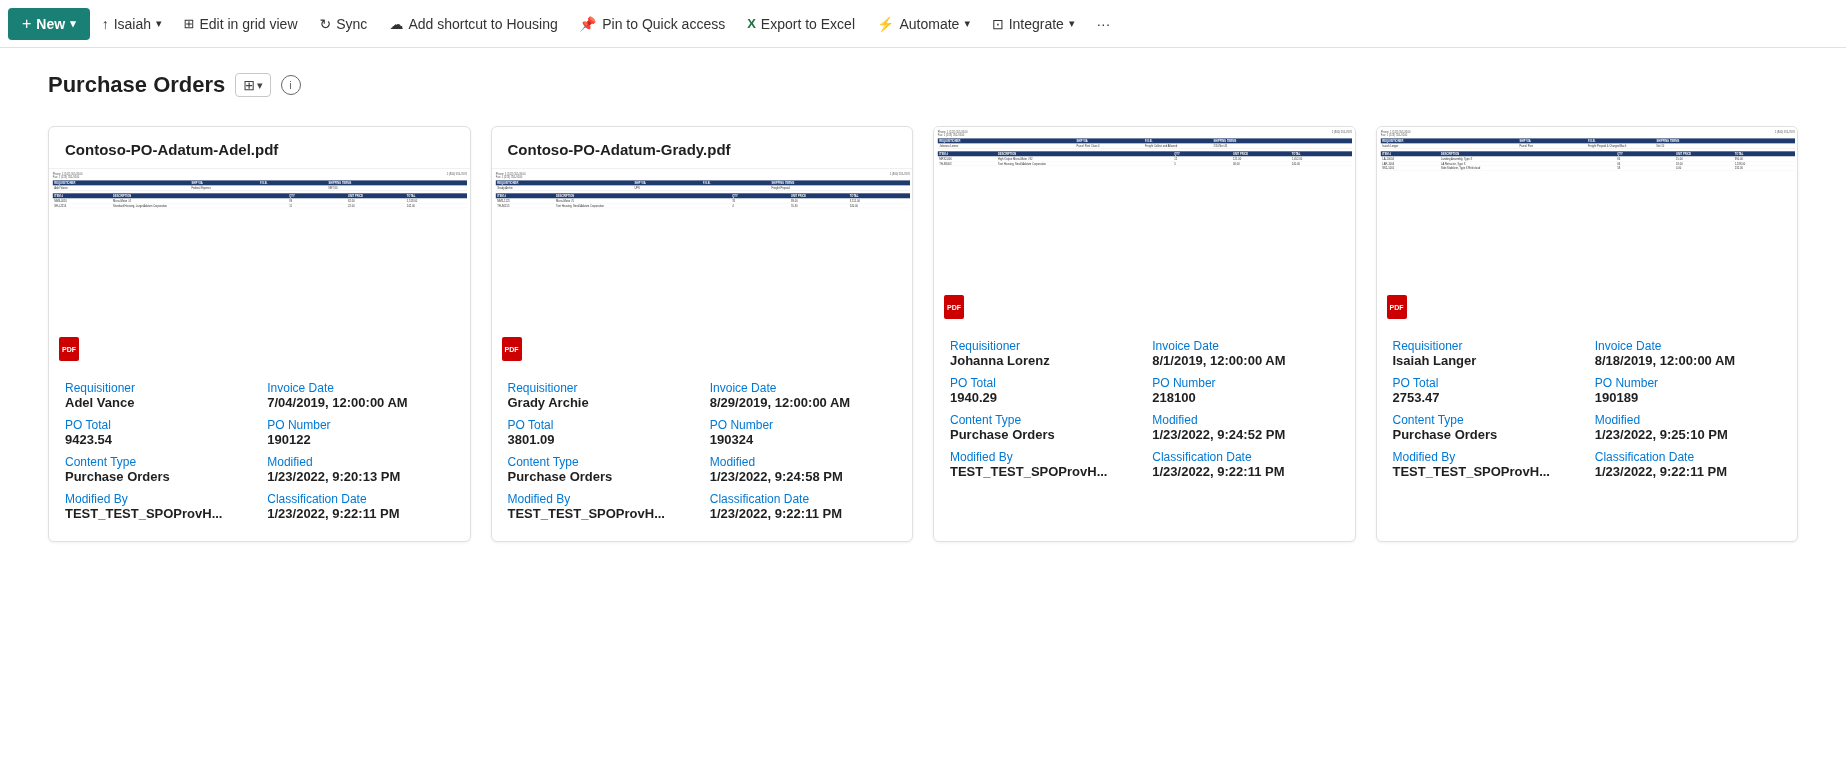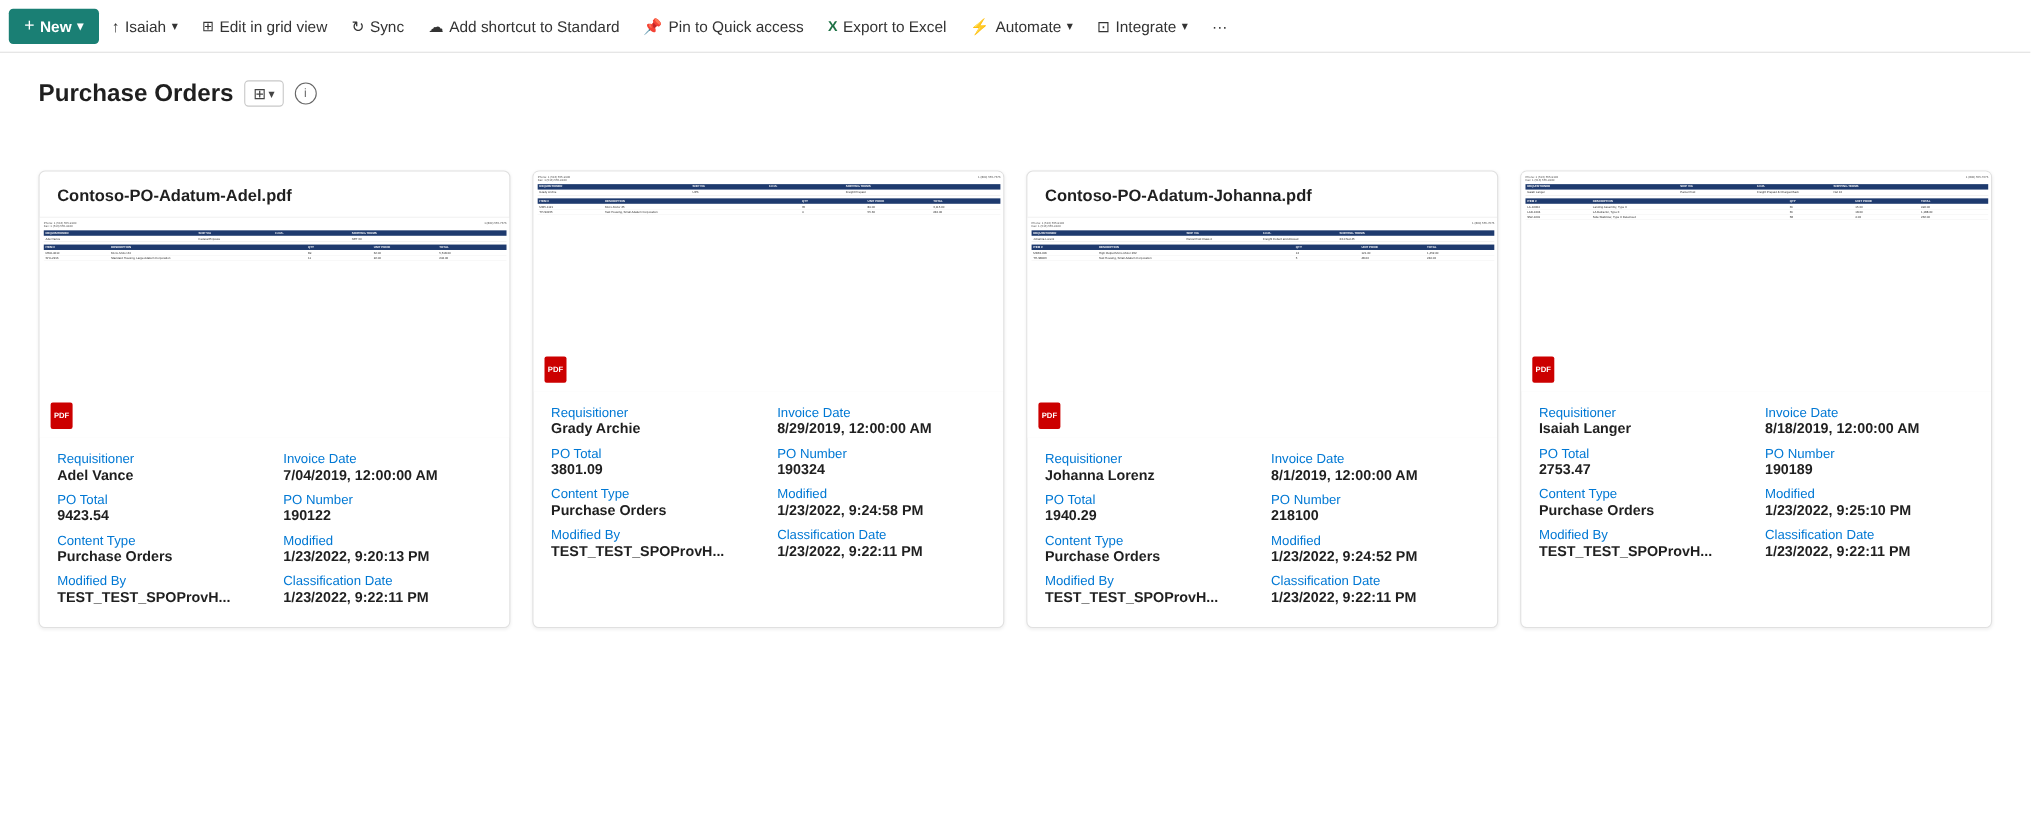--- a/index.html
+++ b/index.html
@@ -31,21 +31,21 @@
     .toolbar-btn.new-btn {
       background: #1a7f74;
       color: #fff;
       font-weight: 600;
       border-radius: 4px;
       padding: 7px 14px;
     }
     .chevron-icon { font-size: 11px; }
 
     
-    .page-content { padding: 24px 35px; }
+    .page-content { padding: 24px 48px; }
     .page-header {
       display: flex;
       align-items: center;
       gap: 10px;
       margin-bottom: 28px;
     }
     .page-title {
       font-size: 22px;
       font-weight: 600;
       color: #1f1f1f;
@@ -78,21 +78,20 @@
       display: grid;
       grid-template-columns: repeat(4, 1fr);
       gap: 20px;
     }
     .card {
       border: 1px solid #e0e0e0;
       border-radius: 6px;
       background: #fff;
       overflow: hidden;
       box-shadow: 0 1px 3px rgba(0,0,0,0.06);
-      margin-top: 29px;
     }
     .card-title {
       padding: 14px 16px 10px;
       font-size: 15px;
       font-weight: 600;
       color: #1f1f1f;
       border-bottom: 1px solid #f0f0f0;
     }
     .card-preview {
       height: 200px;
@@ -202,21 +201,21 @@
     <span>Edit in grid view</span>
   </button>
 
   <button class="toolbar-btn">
     <span>↻</span>
     <span>Sync</span>
   </button>
 
   <button class="toolbar-btn">
     <span>☁</span>
-    <span>Add shortcut to Standard</span>
+    <span>Add shortcut to Housing</span>
   </button>
 
   <button class="toolbar-btn">
     <span>📌</span>
     <span>Pin to Quick access</span>
   </button>
 
   <button class="toolbar-btn">
     <span style="color:#1e7145;font-weight:bold;font-size:13px;">X</span>
     <span>Export to Excel</span>
@@ -334,20 +333,21 @@
               <div class="meta-value">TEST_TEST_SPOProvH...</div>
             </div>
             <div>
               <div class="meta-label">Classification Date</div>
               <div class="meta-value">1/23/2022, 9:22:11 PM</div>
             </div>
           </div>
         </div>
       </div>
       <div class="card">
+        <div class="card-title">Contoso-PO-Adatum-Grady.pdf</div>
         <div class="card-preview">
           <div class="po-doc">
             <div class="po-header-row">
               <span>Phone: 1 (513) 555-9100<br>Fax: 1 (513) 555-9100</span>
               <span>1 (800) 555-7676</span>
             </div>
             <div class="po-blue-header">
               <span>REQUISITIONER</span>
               <span>SHIP VIA</span>
               <span>F.O.B.</span>
@@ -405,107 +405,20 @@
             </div>
           </div>
           <div class="meta-row">
             <div>
               <div class="meta-label">Content Type</div>
               <div class="meta-value">Purchase Orders</div>
             </div>
             <div>
               <div class="meta-label">Modified</div>
               <div class="meta-value">1/23/2022, 9:24:58 PM</div>
-            </div>
-          </div>
-          <div class="meta-row">
-            <div>
-              <div class="meta-label">Modified By</div>
-              <div class="meta-value">TEST_TEST_SPOProvH...</div>
-            </div>
-            <div>
-              <div class="meta-label">Classification Date</div>
-              <div class="meta-value">1/23/2022, 9:22:11 PM</div>
-            </div>
-          </div>
-        </div>
-      </div>
-      <div class="card">
-        <div class="card-title">Contoso-PO-Adatum-Johanna.pdf</div>
-        <div class="card-preview">
-          <div class="po-doc">
-            <div class="po-header-row">
-              <span>Phone: 1 (513) 555-9100<br>Fax: 1 (513) 555-9100</span>
-              <span>1 (800) 555-7676</span>
-            </div>
-            <div class="po-blue-header">
-              <span>REQUISITIONER</span>
-              <span>SHIP VIA</span>
-              <span>F.O.B.</span>
-              <span>SHIPPING TERMS</span>
-            </div>
-            <div style="display: grid; grid-template-columns: 2fr 1fr 1fr 2fr; padding: 3px 4px; font-size: 7px; border-bottom: 1px solid rgb(221, 221, 221); margin-bottom: 6px;">
-              <span>Johanna Lorenz</span>
-              <span>Parcel Post Class 4</span>
-              <span>Freight Collect and Allowed</span>
-              <span>2/10 Net 45</span>
-            </div>
-            <div class="po-blue-row">
-              <span>ITEM #</span>
-              <span>DESCRIPTION</span>
-              <span>QTY</span>
-              <span>UNIT PRICE</span>
-              <span>TOTAL</span>
-            </div>
-            <div class="po-data-row">
-              <span>MR32-006</span>
-              <span>High Output Micro-Motor #32</span>
-              <span>12</span>
-              <span>121.00</span>
-              <span>1,452.00</span>
-            </div>
-            <div class="po-data-row">
-              <span>TH-S8003</span>
-              <span>Test Housing, Small Adatum Corporation</span>
-              <span>5</span>
-              <span>48.00</span>
-              <span>240.00</span>
-            </div>
-          </div>
-          <div class="pdf-icon">PDF</div>
-        </div>
-        <div class="card-meta">
-          <div class="meta-row">
-            <div>
-              <div class="meta-label">Requisitioner</div>
-              <div class="meta-value">Johanna Lorenz</div>
-            </div>
-            <div>
-              <div class="meta-label">Invoice Date</div>
-              <div class="meta-value">8/1/2019, 12:00:00 AM</div>
-            </div>
-          </div>
-          <div class="meta-row">
-            <div>
-              <div class="meta-label">PO Total</div>
-              <div class="meta-value">1940.29</div>
-            </div>
-            <div>
-              <div class="meta-label">PO Number</div>
-              <div class="meta-value">218100</div>
-            </div>
-          </div>
-          <div class="meta-row">
-            <div>
-              <div class="meta-label">Content Type</div>
-              <div class="meta-value">Purchase Orders</div>
-            </div>
-            <div>
-              <div class="meta-label">Modified</div>
-              <div class="meta-value">1/23/2022, 9:24:52 PM</div>
             </div>
           </div>
           <div class="meta-row">
             <div>
               <div class="meta-label">Modified By</div>
               <div class="meta-value">TEST_TEST_SPOProvH...</div>
             </div>
             <div>
               <div class="meta-label">Classification Date</div>
               <div class="meta-value">1/23/2022, 9:22:11 PM</div>
@@ -520,33 +433,119 @@
               <span>Phone: 1 (513) 555-9100<br>Fax: 1 (513) 555-9100</span>
               <span>1 (800) 555-7676</span>
             </div>
             <div class="po-blue-header">
               <span>REQUISITIONER</span>
               <span>SHIP VIA</span>
               <span>F.O.B.</span>
               <span>SHIPPING TERMS</span>
             </div>
             <div style="display: grid; grid-template-columns: 2fr 1fr 1fr 2fr; padding: 3px 4px; font-size: 7px; border-bottom: 1px solid rgb(221, 221, 221); margin-bottom: 6px;">
-              <span>Isaiah Langer</span>
-              <span>Parcel Post</span>
-              <span>Freight Prepaid &amp; Charged Back</span>
-              <span>Net 10</span>
+              <span>Johanna Lorenz</span>
+              <span>Parcel Post Class 4</span>
+              <span>Freight Collect and Allowed</span>
+              <span>2/10 Net 45</span>
             </div>
             <div class="po-blue-row">
               <span>ITEM #</span>
               <span>DESCRIPTION</span>
               <span>QTY</span>
               <span>UNIT PRICE</span>
               <span>TOTAL</span>
             </div>
             <div class="po-data-row">
+              <span>MR32-006</span>
+              <span>High Output Micro-Motor #32</span>
+              <span>12</span>
+              <span>121.00</span>
+              <span>1,452.00</span>
+            </div>
+            <div class="po-data-row">
+              <span>TH-S8003</span>
+              <span>Test Housing, Small Adatum Corporation</span>
+              <span>5</span>
+              <span>48.00</span>
+              <span>240.00</span>
+            </div>
+          </div>
+          <div class="pdf-icon">PDF</div>
+        </div>
+        <div class="card-meta">
+          <div class="meta-row">
+            <div>
+              <div class="meta-label">Requisitioner</div>
+              <div class="meta-value">Johanna Lorenz</div>
+            </div>
+            <div>
+              <div class="meta-label">Invoice Date</div>
+              <div class="meta-value">8/1/2019, 12:00:00 AM</div>
+            </div>
+          </div>
+          <div class="meta-row">
+            <div>
+              <div class="meta-label">PO Total</div>
+              <div class="meta-value">1940.29</div>
+            </div>
+            <div>
+              <div class="meta-label">PO Number</div>
+              <div class="meta-value">218100</div>
+            </div>
+          </div>
+          <div class="meta-row">
+            <div>
+              <div class="meta-label">Content Type</div>
+              <div class="meta-value">Purchase Orders</div>
+            </div>
+            <div>
+              <div class="meta-label">Modified</div>
+              <div class="meta-value">1/23/2022, 9:24:52 PM</div>
+            </div>
+          </div>
+          <div class="meta-row">
+            <div>
+              <div class="meta-label">Modified By</div>
+              <div class="meta-value">TEST_TEST_SPOProvH...</div>
+            </div>
+            <div>
+              <div class="meta-label">Classification Date</div>
+              <div class="meta-value">1/23/2022, 9:22:11 PM</div>
+            </div>
+          </div>
+        </div>
+      </div>
+      <div class="card">
+        <div class="card-preview">
+          <div class="po-doc">
+            <div class="po-header-row">
+              <span>Phone: 1 (513) 555-9100<br>Fax: 1 (513) 555-9100</span>
+              <span>1 (800) 555-7676</span>
+            </div>
+            <div class="po-blue-header">
+              <span>REQUISITIONER</span>
+              <span>SHIP VIA</span>
+              <span>F.O.B.</span>
+              <span>SHIPPING TERMS</span>
+            </div>
+            <div style="display: grid; grid-template-columns: 2fr 1fr 1fr 2fr; padding: 3px 4px; font-size: 7px; border-bottom: 1px solid rgb(221, 221, 221); margin-bottom: 6px;">
+              <span>Isaiah Langer</span>
+              <span>Parcel Post</span>
+              <span>Freight Prepaid &amp; Charged Back</span>
+              <span>Net 10</span>
+            </div>
+            <div class="po-blue-row">
+              <span>ITEM #</span>
+              <span>DESCRIPTION</span>
+              <span>QTY</span>
+              <span>UNIT PRICE</span>
+              <span>TOTAL</span>
+            </div>
+            <div class="po-data-row">
               <span>LA-10004</span>
               <span>Landing Assembly, Type X</span>
               <span>66</span>
               <span>15.00</span>
               <span>990.00</span>
             </div>
             <div class="po-data-row">
               <span>LAR-1004</span>
               <span>LA Retractor, Type X</span>
               <span>66</span>

